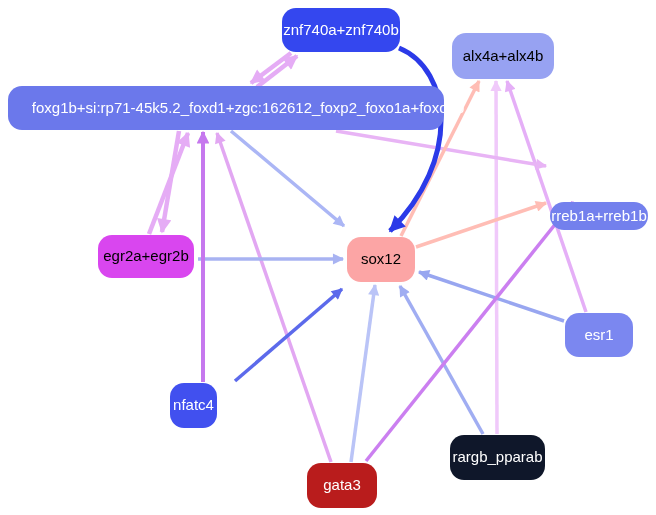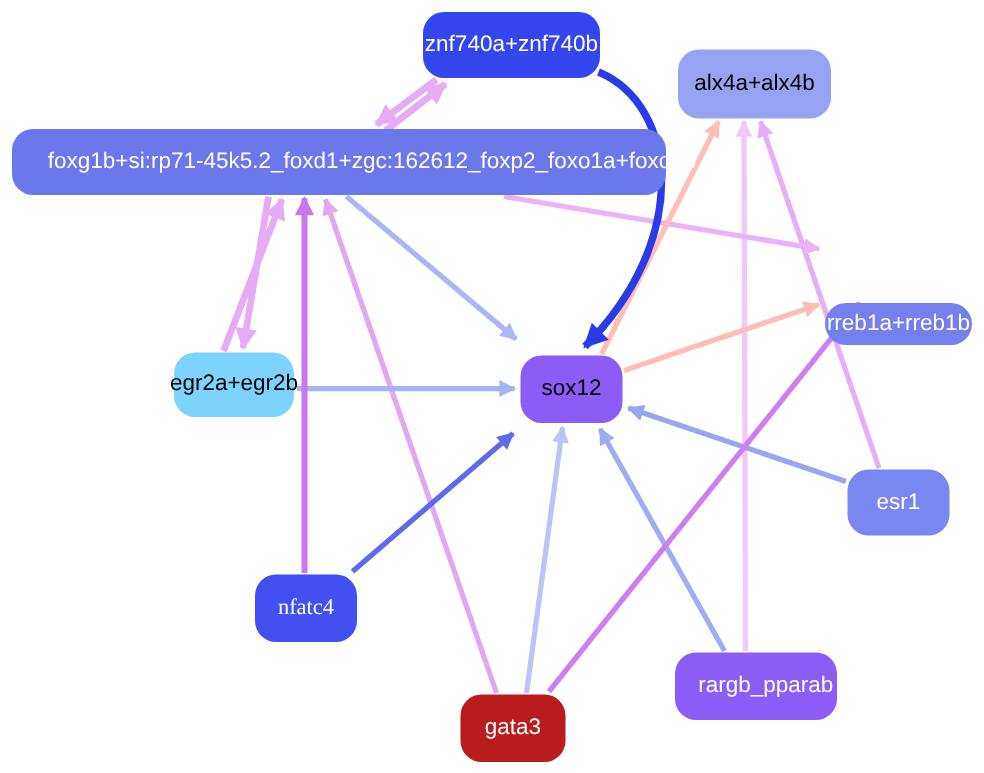--- a/index.html
+++ b/index.html
@@ -117,32 +117,32 @@
       </div>
       <div class="node" style="left: 452px; top: 33px; width: 102px; height: 46px; background: rgb(151, 162, 242); color: rgb(0, 0, 0);">
         <span>alx4a+alx4b</span>
       </div>
       <div class="node" style="left: 8px; top: 86px; width: 392px; height: 44px; background: rgb(107, 120, 235); color: rgb(255, 255, 255); padding-left: 44px;">
         <span>foxg1b+si:rp71-45k5.2_foxd1+zgc:162612_foxp2_foxo1a+foxo1b</span>
       </div>
       <div class="node" style="left: 550px; top: 158px; width: 98px; height: 28px; background: rgb(115, 128, 237); color: rgb(255, 255, 255); margin-top: 44px;">
         <span>rreb1a+rreb1b</span>
       </div>
-      <div class="node" style="left: 116px; top: 235px; width: 80px; height: 43px; background: #7dd3fc; color: rgb(0, 0, 0);">
+      <div class="node" style="left: 98px; top: 235px; width: 96px; height: 43px; background: #d946ef; color: rgb(0, 0, 0);">
         <span>egr2a+egr2b</span>
       </div>
-      <div class="node" style="left: 347px; top: 237px; width: 68px; height: 45px; background: #8b5cf6; color: rgb(0, 0, 0);">
+      <div class="node" style="left: 347px; top: 237px; width: 68px; height: 45px; background: #fca5a5; color: rgb(0, 0, 0);">
         <span>sox12</span>
       </div>
       <div class="node" style="left: 565px; top: 313px; width: 68px; height: 44px; background: rgb(123, 135, 240); color: rgb(255, 255, 255);">
         <span>esr1</span>
       </div>
-      <div class="node" style="left: 170px; top: 383px; width: 68px; height: 45px; background: rgb(65, 80, 239); color: rgb(255, 255, 255); font-family: Liberation Serif, serif;">
+      <div class="node" style="left: 170px; top: 383px; width: 47px; height: 45px; background: rgb(65, 80, 239); color: rgb(255, 255, 255);">
         <span>nfatc4</span>
       </div>
-      <div class="node" style="left: 450px; top: 435px; width: 95px; height: 45px; background: #8b5cf6; color: rgb(255, 255, 255); padding-left: 13px;">
+      <div class="node" style="left: 450px; top: 435px; width: 95px; height: 45px; background: #0f172a; color: rgb(255, 255, 255);">
         <span>rargb_pparab</span>
       </div>
       <div class="node" style="left: 307px; top: 463px; width: 70px; height: 45px; background: #b91c1c; color: rgb(255, 255, 255);">
         <span>gata3</span>
       </div>
     </div>
 </div>
 
 </body></html>

